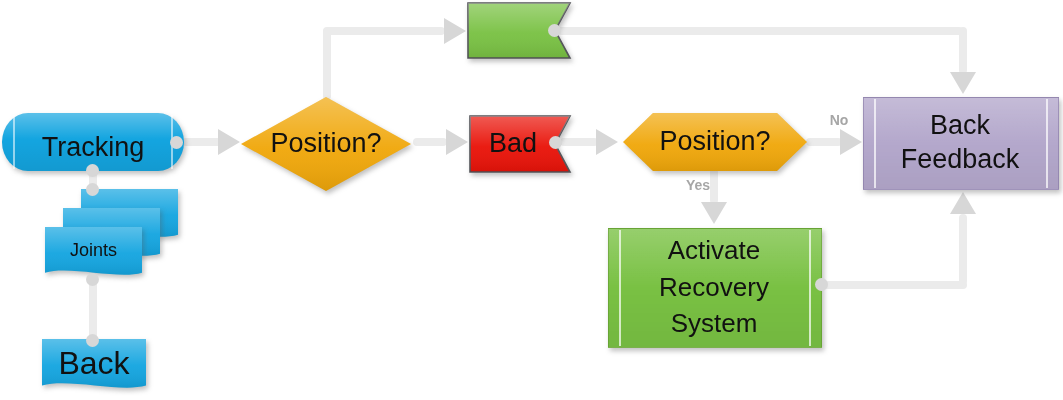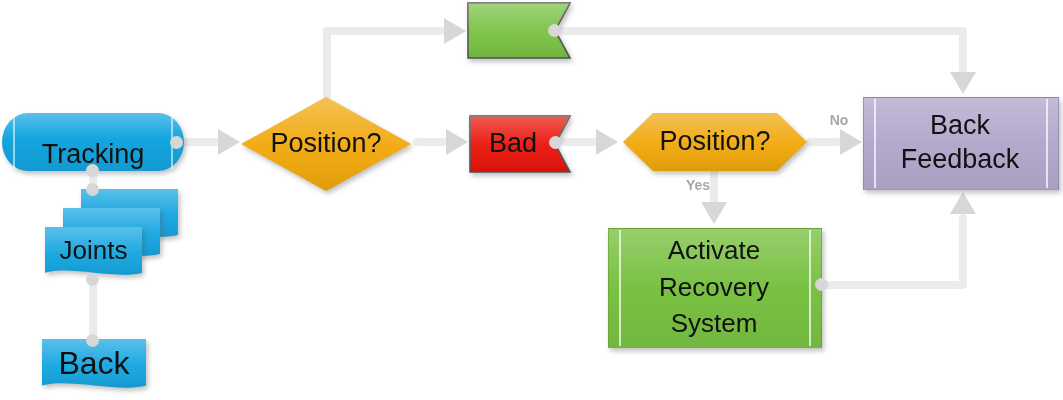--- a/index.html
+++ b/index.html
@@ -82,41 +82,41 @@
   <div class="line" style="left:959px;top:214px;width:8px;height:71px;"></div>
   <div class="arrow up" style="left:950px;top:192px;"></div>
 
   <div class="line" style="left:89px;top:167px;width:8px;height:26px;"></div>
   <div class="line" style="left:89px;top:277px;width:8px;height:66px;"></div>
 
   <div class="node capsule" style="left:2px;top:113px;width:182px;height:58px;">
     <span class="cap-line l"></span>
     <span class="cap-line r"></span>
   </div>
-  <div class="label" style="left:2px;top:123px;width:182px;height:64px;text-align:center;">Tracking</div>
+  <div class="label" style="left:2px;top:116px;width:182px;height:64px;text-align:center;">Tracking</div>
 
   <div class="node" style="left:81px;top:189px;width:97px;height:57px;">
     <svg viewBox="0 0 100 56" preserveAspectRatio="none">
       <path class="fill-blue" d="M0,0 H100 V45 C75,52 25,37.5 0,45 Z"></path>
       <path fill="url(#sheen)" d="M0,0 H100 V45 C75,52 25,37.5 0,45 Z"></path>
     </svg>
   </div>
   <div class="node" style="left:63px;top:208px;width:97px;height:57px;">
     <svg viewBox="0 0 100 56" preserveAspectRatio="none">
       <path class="fill-blue" d="M0,0 H100 V45 C75,52 25,37.5 0,45 Z"></path>
       <path fill="url(#sheen)" d="M0,0 H100 V45 C75,52 25,37.5 0,45 Z"></path>
     </svg>
   </div>
   <div class="node" style="left:45px;top:227px;width:97px;height:57px;">
     <svg viewBox="0 0 100 56" preserveAspectRatio="none">
       <path class="fill-blue" d="M0,0 H100 V45 C75,52 25,37.5 0,45 Z"></path>
       <path fill="url(#sheen)" d="M0,0 H100 V45 C75,52 25,37.5 0,45 Z"></path>
     </svg>
   </div>
-  <div class="label" style="left:45px;top:227px;width:97px;height:47px;font-size:26px;">Joints</div>
+  <div class="label" style="left:45px;top:227px;width:97px;height:47px;font-size:18px;">Joints</div>
 
   <div class="node" style="left:42px;top:339px;width:104px;height:58px;">
     <svg viewBox="0 0 100 56" preserveAspectRatio="none">
       <path class="fill-blue" d="M0,0 H100 V45 C75,52 25,37.5 0,45 Z"></path>
       <path fill="url(#sheen)" d="M0,0 H100 V45 C75,52 25,37.5 0,45 Z"></path>
     </svg>
   </div>
   <div class="label" style="left:42px;top:339px;width:104px;height:48px;font-size:32px;">Back</div>
 
   <div class="node" style="left:241px;top:97px;width:170px;height:94px;">

